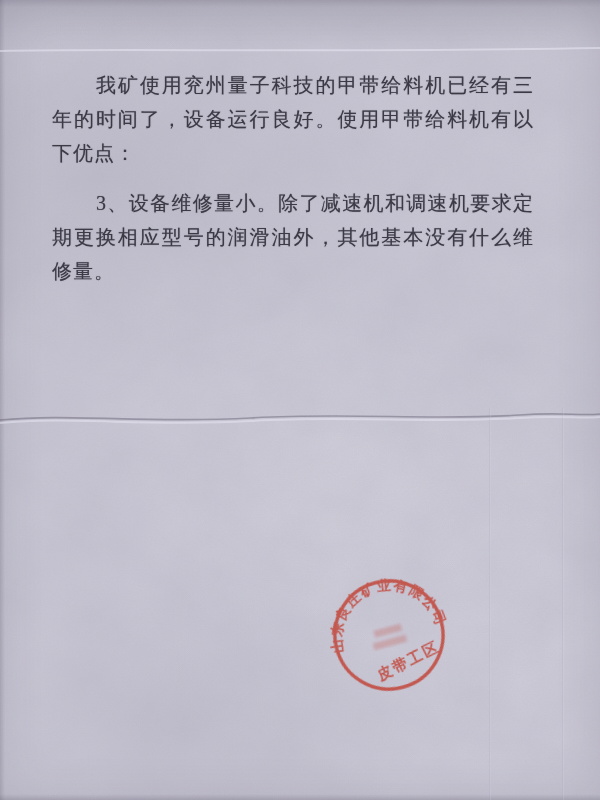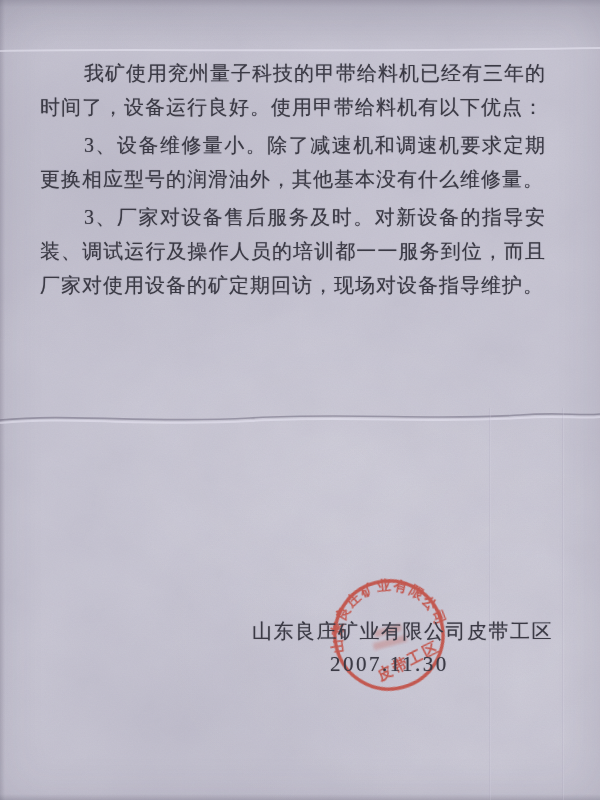--- a/index.html
+++ b/index.html
@@ -43,21 +43,21 @@
     pointer-events: none;
   }
   .vfold-1 { left: 489px; }
   .vfold-2 { left: 562px; }
   .doc-text {
     position: absolute; left: 36px; top: 52px; width: 514px;
     font-size: 20px; line-height: 34px; letter-spacing: 1px;
     color: #3b3a45; text-align: justify;
     text-shadow: 0 0 1px rgba(59,58,69,0.55);
   }
-  .doc-text p { margin: 4px; text-indent: 2.2em; }
+  .doc-text p { margin: 16px; text-indent: 2.2em; }
   .signature {
     position: absolute; left: 252px; top: 618px;
     font-size: 20px; letter-spacing: 1.5px; color: #3b3a45;
     text-shadow: 0 0 1px rgba(59,58,69,0.55);
     white-space: nowrap; z-index: 4;
   }
   .date {
     position: absolute; left: 330px; top: 652px;
     font-size: 21px; letter-spacing: 2.5px; color: #3b3a45;
     text-shadow: 0 0 1px rgba(59,58,69,0.55);
@@ -105,25 +105,22 @@
     <path d="M0,51 C110,48 320,53 600,48" fill="none" stroke="rgba(238,236,248,0.5)" stroke-width="2"></path>
     <path d="M0,420 C70,413 150,424 250,418 C350,412 430,421 520,415 C560,412 580,416 600,414" fill="none" stroke="rgba(86,80,102,0.42)" stroke-width="1.6"></path>
     <path d="M0,423 C70,416 150,427 250,421 C350,415 430,424 520,418 C560,415 580,419 600,417" fill="none" stroke="rgba(240,238,250,0.45)" stroke-width="2"></path>
   </svg>
   <div class="vfold vfold-1"></div>
   <div class="vfold vfold-2"></div>
 
   <div class="doc-text">
     <p>我矿使用兖州量子科技的甲带给料机已经有三年的时间了，设备运行良好。使用甲带给料机有以下优点：</p>
     <p>3、设备维修量小。除了减速机和调速机要求定期更换相应型号的润滑油外，其他基本没有什么维修量。</p>
-    <p>3、厂家对设备售后服务及时。对新设备的指导安装、调试运行及操作人员的培训都一一服务到位，而且厂家对使用设备的矿定期回访，现场对设备指导维护。</p>
   </div>
 
-  <div class="signature">山东良庄矿业有限公司皮带工区</div>
-  <div class="date">2007.11.30</div>
 
   <svg class="seal-svg" viewBox="0 0 144 144">
     <defs>
       <path id="sealArc" d="M 26,89 A 48.5,48.5 0 1 1 118,89" fill="none"></path>
       <filter id="sealSmudge">
           <feGaussianBlur stdDeviation="1.4"></feGaussianBlur>
         </filter>
       <filter id="sealSoft">
           <feGaussianBlur stdDeviation="0.35"></feGaussianBlur>
         </filter>

